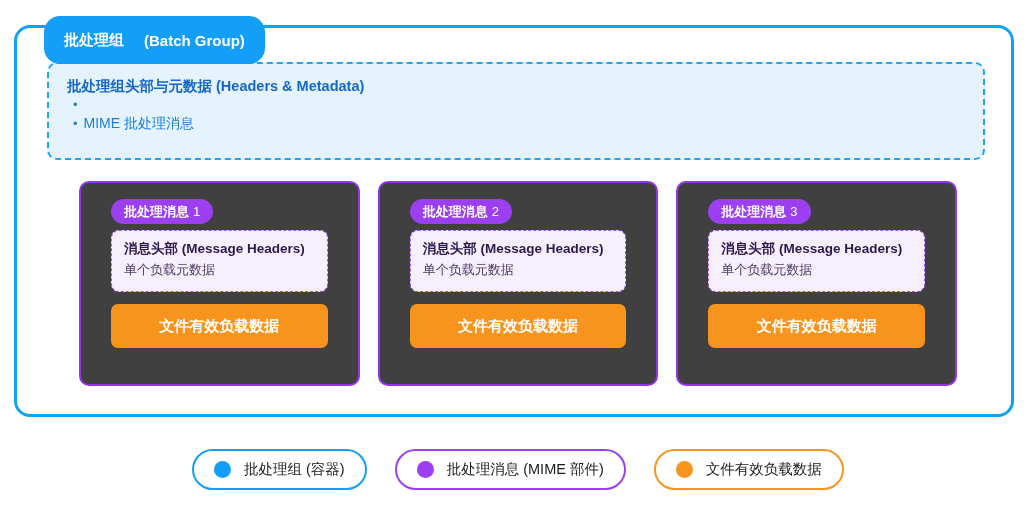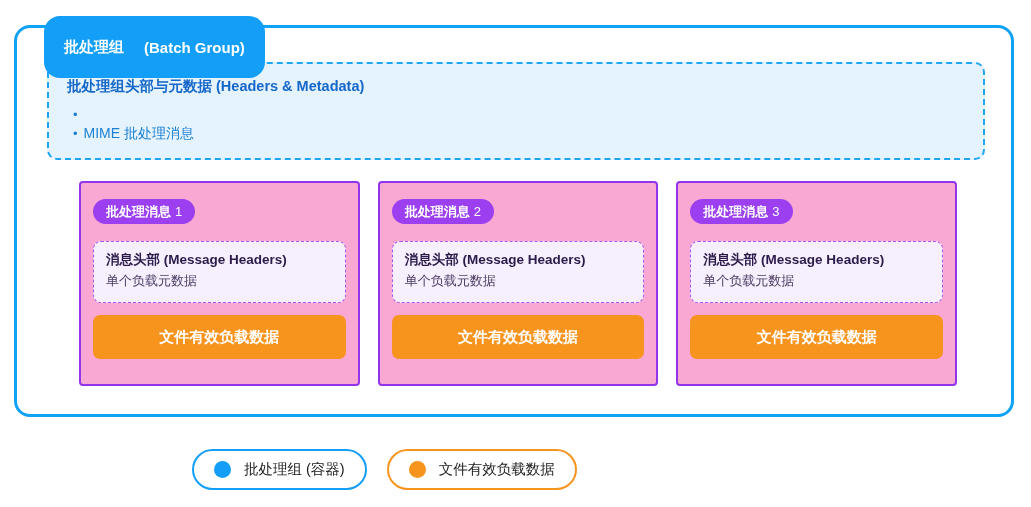--- a/index.html
+++ b/index.html
@@ -26,21 +26,21 @@
     border: 3px solid #10a2f4;
     border-radius: 16px;
     background: #ffffff;
   }
 
   .group-pill {
     position: absolute;
     left: 44px;
     top: 16px;
     height: 32px;
-    padding: 15px 20px;
+    padding: 8px 20px;
     display: flex;
     align-items: center;
     background: #139ef7;
     color: #ffffff;
     border-radius: 16px;
     font-size: 15px;
     white-space: nowrap;
     z-index: 5;
   }
   .group-pill .cn { font-weight: bold; }
@@ -56,21 +56,21 @@
     box-sizing: border-box;
     border: 2px dashed #1ea6f5;
     border-radius: 10px;
     background: #e4f3fd;
     padding: 13px 18px 0 18px;
   }
   .meta-title {
     font-size: 14.5px;
     font-weight: bold;
     color: #1567c9;
-    margin-bottom: 12px;
+    margin-bottom: 2px;
   }
   .meta-bullet {
     font-size: 14px;
     color: #1b7fd4;
     margin: 0 0 4px 6px;
     display: flex;
     align-items: baseline;
   }
   .meta-bullet .dot {
     margin-right: 6px;
@@ -85,41 +85,41 @@
     top: 153px;
     width: 878px;
     display: flex;
     gap: 18px;
   }
   .msg-card {
     width: 284px;
     height: 205px;
     box-sizing: border-box;
     border: 2px solid #9333ea;
-    border-radius: 4px;
-    background: #f9a8d4;
-    padding: 16px 12px;
+    border-radius: 10px;
+    background: #404040;
+    padding: 16px 30px;
     position: relative;
   }
   .msg-badge {
     display: inline-flex;
     align-items: center;
     height: 25px;
     padding: 0 13px;
     background: #9b3ff0;
     color: #ffffff;
     border-radius: 13px;
     font-size: 13px;
     white-space: nowrap;
   }
   .msg-badge .cn { font-weight: bold; }
   .msg-badge .num { margin-left: 4px; font-weight: normal; }
 
   .headers-box {
-    margin-top: 17px;
+    margin-top: 6px;
     box-sizing: border-box;
     width: 100%;
     height: 62px;
     border: 1.5px dashed #a855f7;
     border-radius: 8px;
     background: #f6effd;
     padding: 9px 12px;
   }
   .headers-title {
     font-size: 13.5px;
@@ -146,21 +146,21 @@
     font-weight: bold;
   }
 
   
   .legend {
     position: absolute;
     left: 192px;
     top: 449px;
     display: flex;
     align-items: center;
-    gap: 20px;
+    gap: 28px;
   }
   .legend-item {
     display: flex;
     align-items: center;
     height: 41px;
     padding: 0 20px;
     border-radius: 21px;
     background: #ffffff;
     box-sizing: border-box;
     white-space: nowrap;
@@ -247,17 +247,21 @@
 <div class="group-pill">
   <span class="cn">批处理组</span>
   <span class="en">(Batch Group)</span>
 </div>
 
 <div class="legend">
   <div class="legend-item blue">
     <span class="legend-dot blue"></span>
     <span class="legend-label">批处理组 (容器)</span>
   </div>
+  <div class="legend-item purple">
+    <span class="legend-dot purple"></span>
+    <span class="legend-label">批处理消息 (MIME 部件)</span>
+  </div>
   <div class="legend-item orange">
     <span class="legend-dot orange"></span>
     <span class="legend-label">文件有效负载数据</span>
   </div>
 </div>
 
 </body></html>

